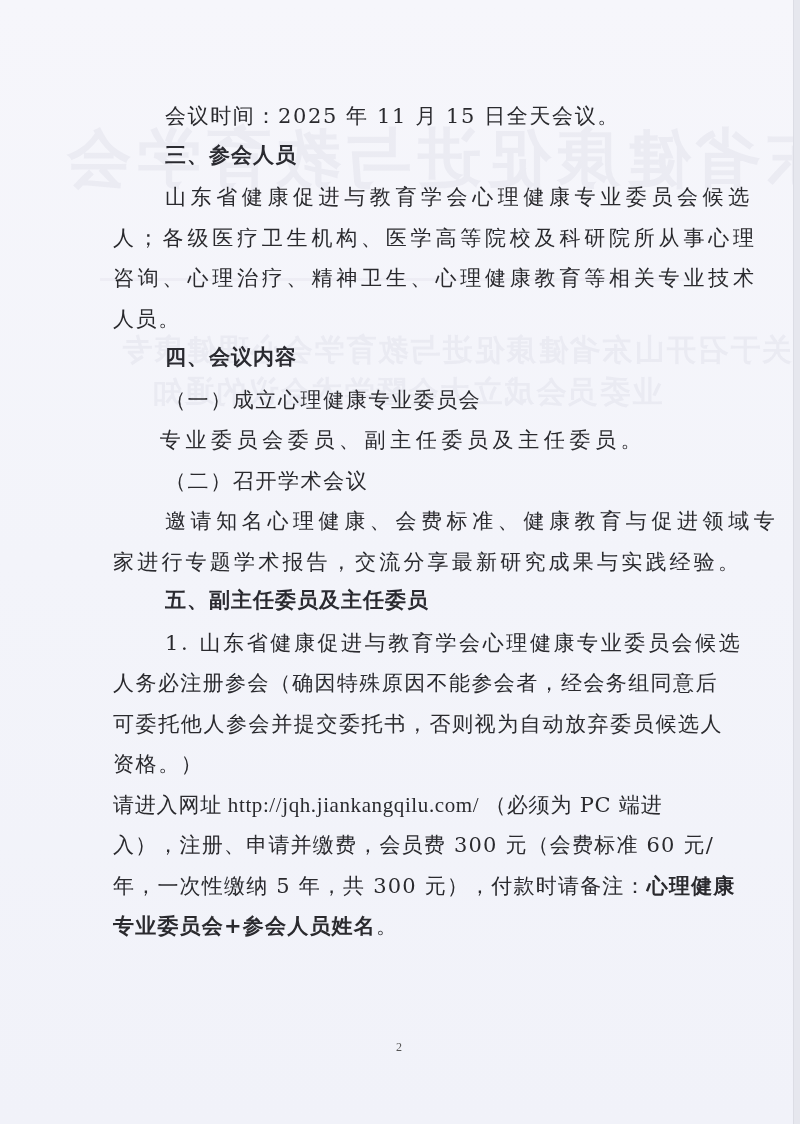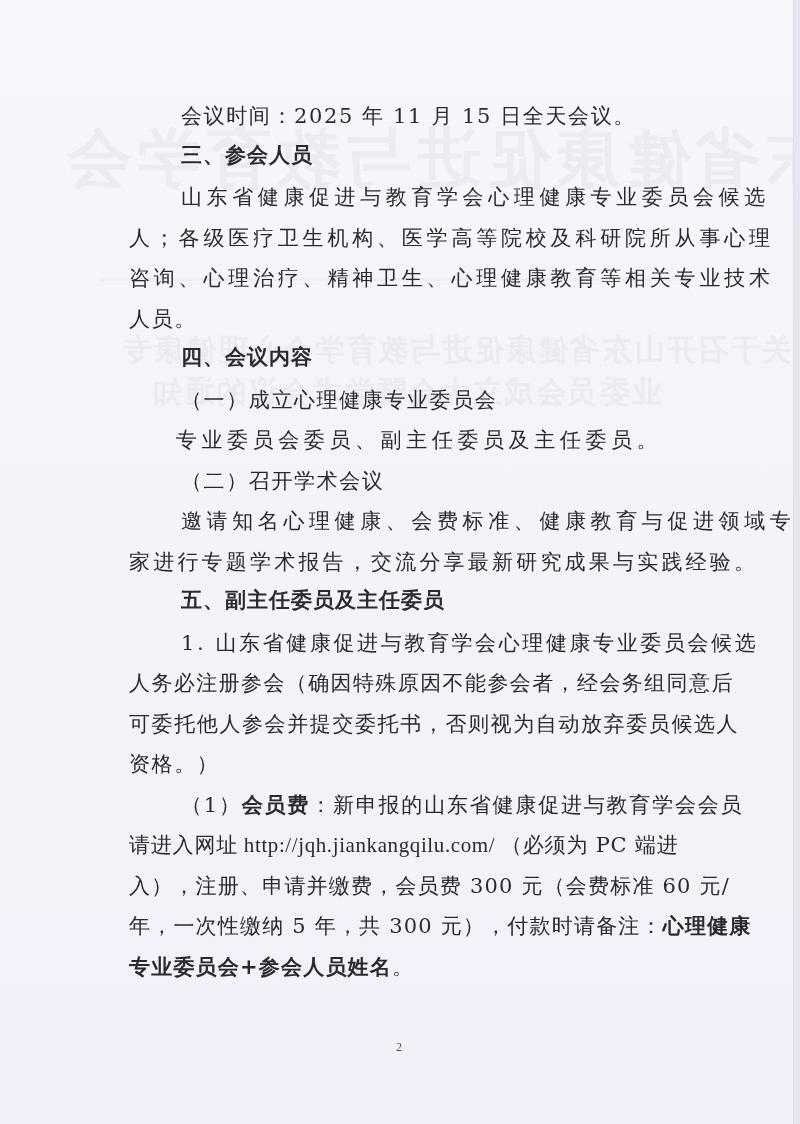--- a/index.html
+++ b/index.html
@@ -58,21 +58,20 @@
       left: 100px; top: 278px;
       width: 590px; height: 3px;
       background: rgba(140, 120, 150, 0.06);
     }
 
     .content {
       position: absolute;
       left: 113px;
       top: 96px;
       width: 580px;
-      margin-left: 16px;
     }
     .line {
       font-size: 21px;
       line-height: 40.5px;
       height: 40.5px;
       white-space: nowrap;
       letter-spacing: 1.6px;
     }
     .indent { padding-left: 52px; }
     .heading {
@@ -125,23 +124,20 @@
     <div class="line indent">（二）召开学术会议</div>
     <div class="line indent wide">邀请知名心理健康、会费标准、健康教育与促进领域专</div>
     <div class="line" style="letter-spacing:3.2px">家进行专题学术报告，交流分享最新研究成果与实践经验。</div>
 
     <div class="line indent heading">五、副主任委员及主任委员</div>
     <div class="line indent" style="letter-spacing:2.6px">1. 山东省健康促进与教育学会心理健康专业委员会候选</div>
     <div class="line" style="letter-spacing:1.4px">人务必注册参会（确因特殊原因不能参会者，经会务组同意后</div>
     <div class="line" style="letter-spacing:1.6px">可委托他人参会并提交委托书，否则视为自动放弃委员候选人</div>
     <div class="line">资格。）</div>
 
-    <div class="line indent" style="letter-spacing:1.8px">
-      <span>（1）</span><span class="bold-inline">会员费</span><span>：新申报的山东省健康促进与教育学会会员</span>
-    </div>
     <div class="line" style="letter-spacing:0.8px">
       <span>请进入网址</span><span class="mono"> http://jqh.jiankangqilu.com/ </span><span>（必须为 PC 端进</span>
     </div>
     <div class="line" style="letter-spacing:1.2px">入），注册、申请并缴费，会员费 300 元（会费标准 60 元/</div>
     <div class="line" style="letter-spacing:1.2px">
       <span>年，一次性缴纳 5 年，共 300 元），付款时请备注：</span><span class="bold-inline">心理健康</span>
     </div>
     <div class="line" style="letter-spacing:1.2px">
       <span class="bold-inline">专业委员会+参会人员姓名</span><span>。</span>
     </div>

